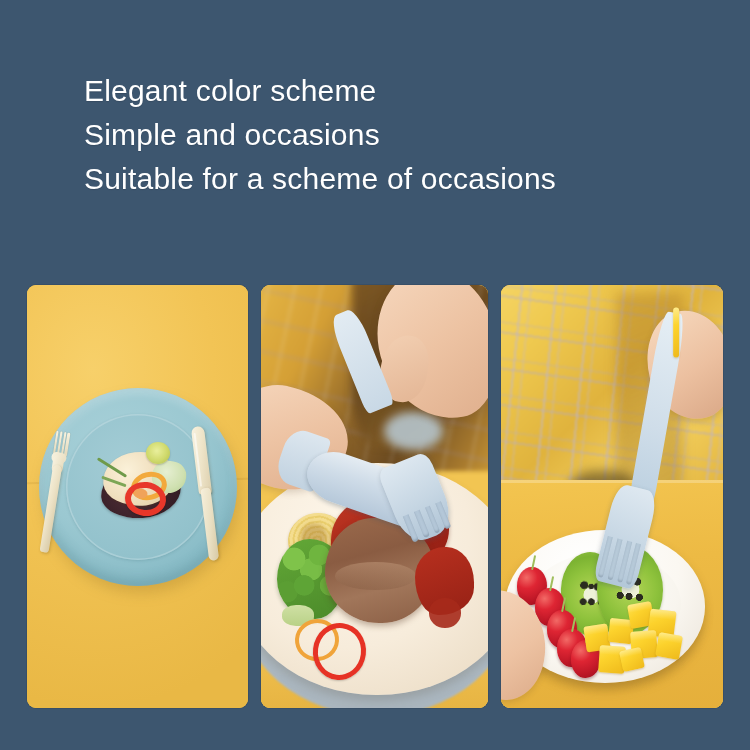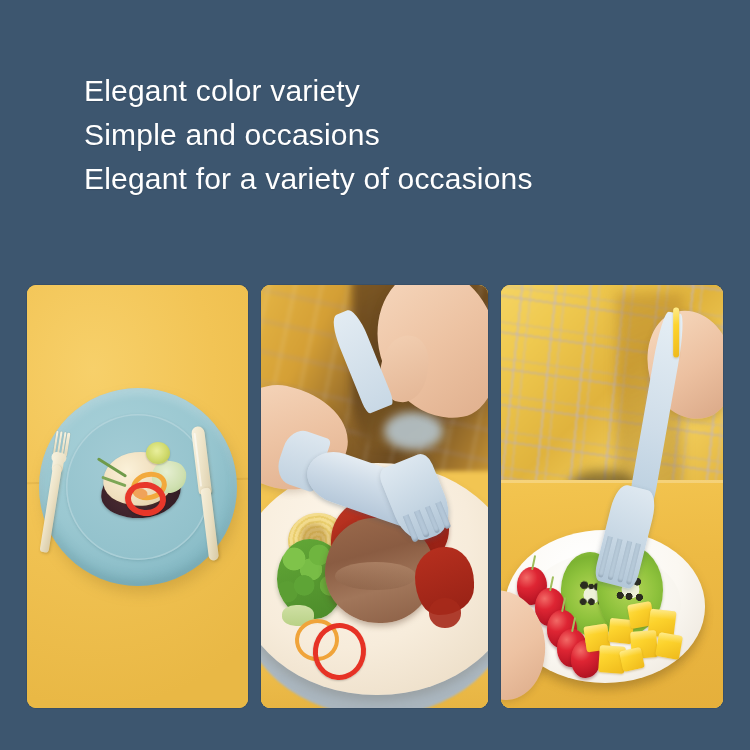--- a/index.html
+++ b/index.html
@@ -467,23 +467,23 @@
     background:linear-gradient(190deg,#e6eff5 0%,#cfdde9 60%,#bacfdf 100%);
     transform:rotate(-4deg);
   }
 </style>
 </head>
 <body>
 
 <div id="stage">
 
   <div id="headline">
-    <div>Elegant color variety</div>
+    <div>Elegant color scheme</div>
     <div>Simple and occasions</div>
-    <div>Elegant for a variety of occasions</div>
+    <div>Suitable for a scheme of occasions</div>
   </div>
 
   <div class="panel" id="panel1">
     <div class="scene">
       <div class="p1-bg"></div>
       <div class="p1-shadow"></div>
       <div class="p1-plate">
         <div class="p1-plate-rim"></div>
         <div class="p1-rice"></div>
         <div class="p1-fish"></div>

